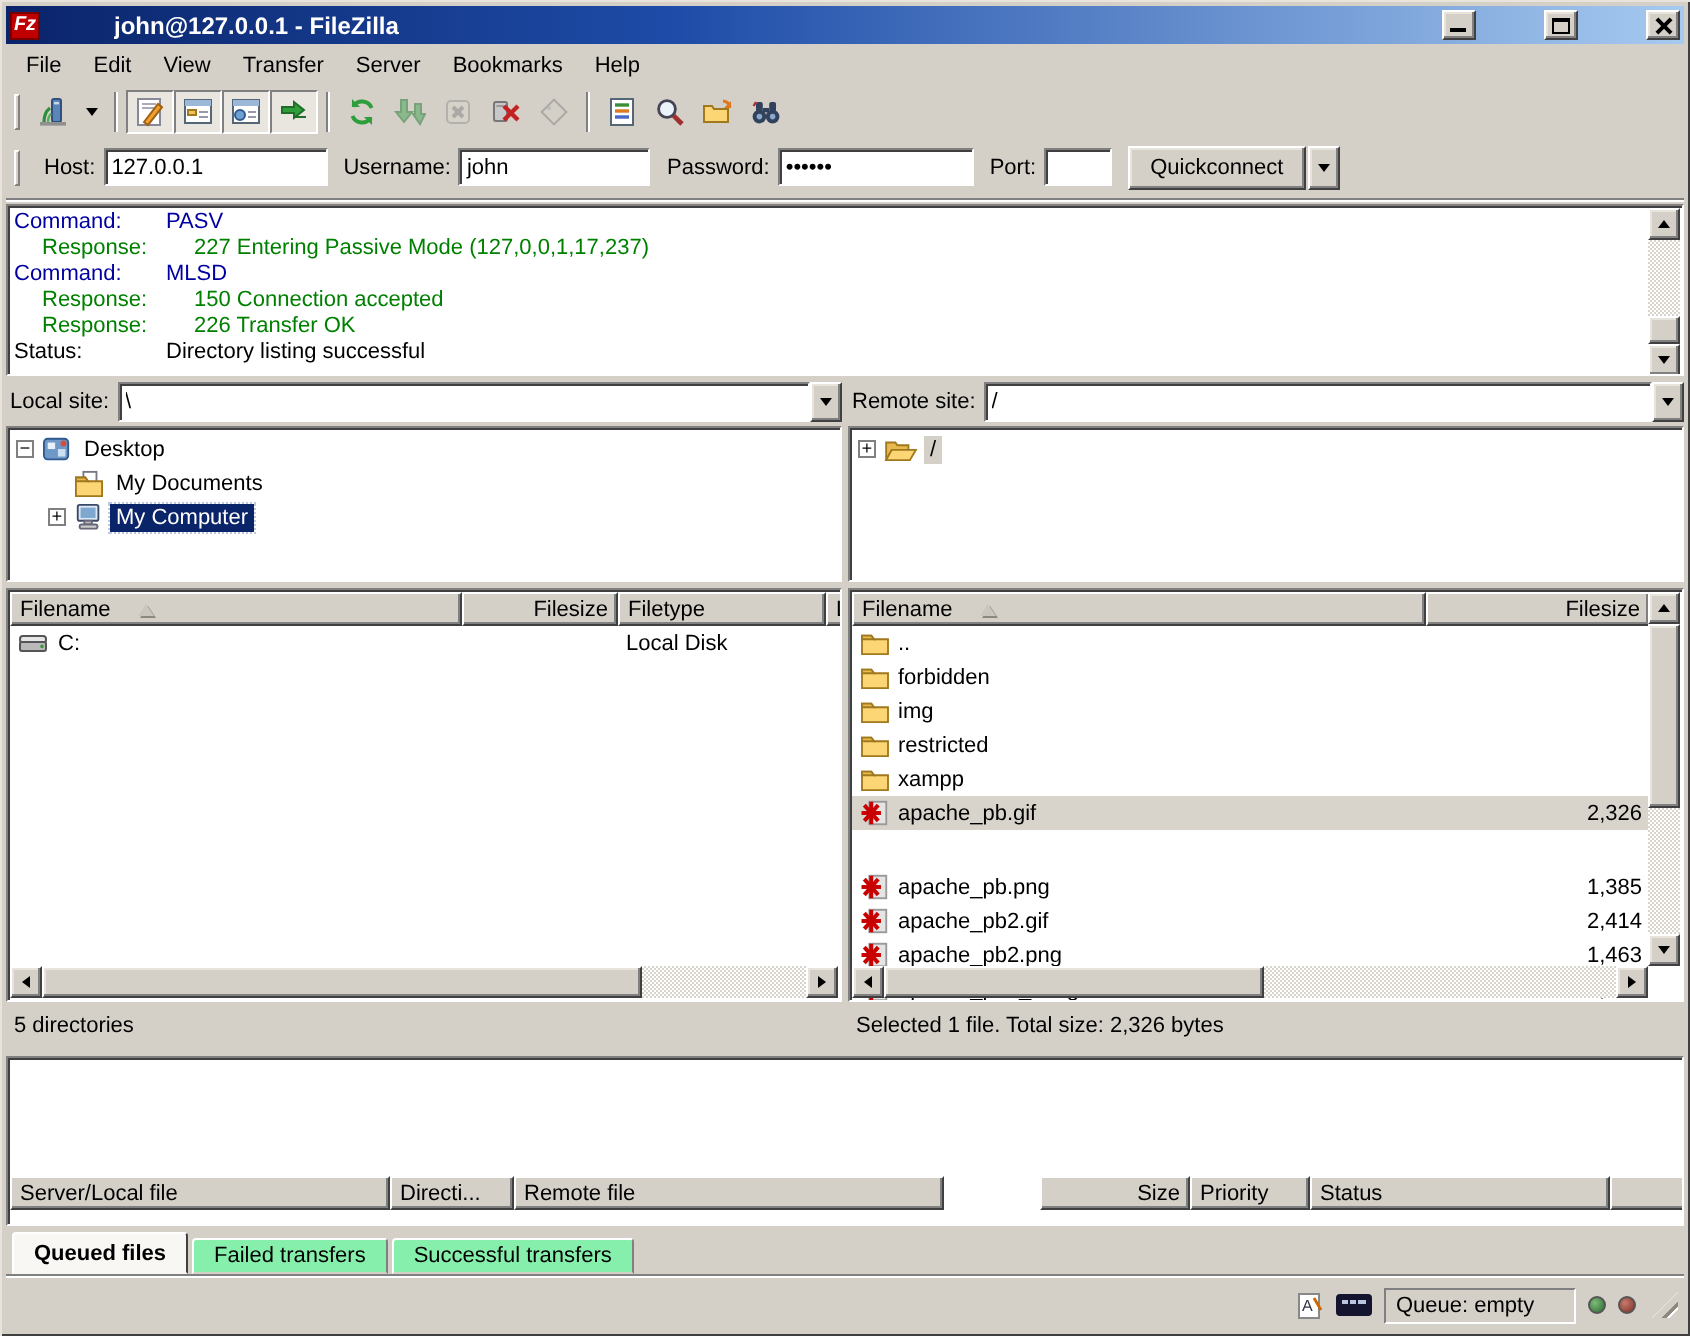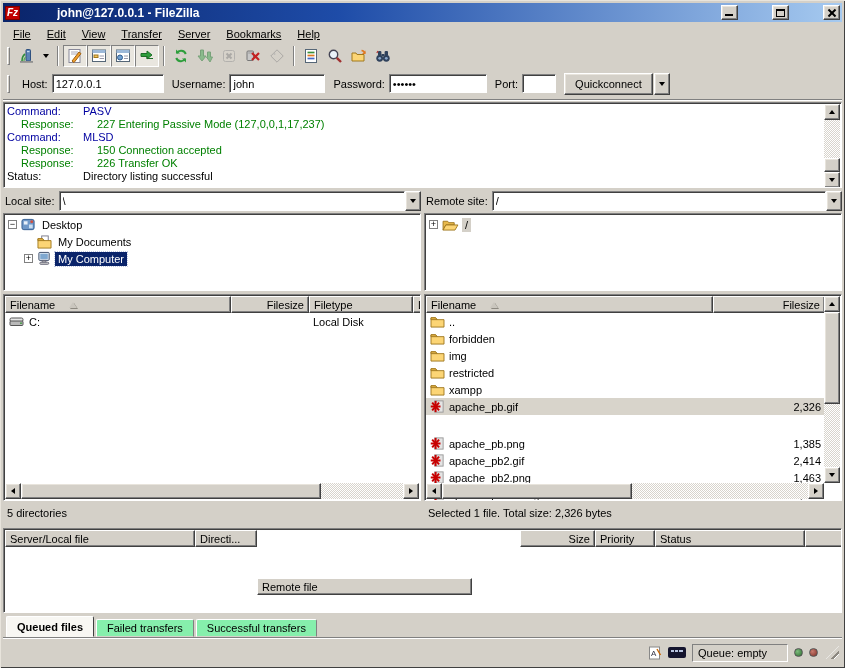--- a/index.html
+++ b/index.html
@@ -19,21 +19,21 @@
     background:linear-gradient(90deg,#0A246A 0%,#1E4CA8 40%,#A6CAF0 100%);padding:0 2px;gap:32px;}
   .fz-logo{width:15px;height:14px;background:#C00000;border:1px solid #7A0000;color:#fff;
     font-weight:bold;font-style:italic;font-size:10px;line-height:12px;text-align:center;flex:none;}
   .title-text{color:#fff;font-weight:bold;font-size:12px;margin-left:5px;flex:1;white-space:nowrap;overflow:hidden;}
   .win-btn{width:17px;height:15px;margin-left:2px;position:relative;flex:none;}
   .glyph-min{position:absolute;left:3px;bottom:3px;width:8px;height:2px;background:#000;}
   .glyph-max{position:absolute;left:3px;top:3px;width:9px;height:8px;border:1px solid #000;border-top-width:2px;}
   .glyph-x1,.glyph-x2{position:absolute;left:3px;top:6px;width:10px;height:2px;background:#000;}
   .glyph-x1{transform:rotate(45deg);} .glyph-x2{transform:rotate(-45deg);}
   
-  .menubar{position:absolute;left:3px;top:23px;right:3px;height:19px;display:flex;align-items:flex-end;padding-left:2px;text-decoration:underline;}
+  .menubar{position:absolute;left:3px;top:23px;right:3px;height:19px;display:flex;align-items:center;padding-left:2px;}
   .menu-item{padding:2px 8px;white-space:nowrap;}
   .toolbar{position:absolute;left:3px;top:43px;right:3px;height:25px;display:flex;align-items:center;padding-left:3px;}
   .hgrip{width:3px;height:18px;border:1px solid;border-color:#fff #808080 #808080 #fff;margin:0 4px 0 1px;flex:none;}
   .tbtn{width:24px;height:22px;display:flex;align-items:center;justify-content:center;flex:none;}
   .tbtn.checked{border:1px solid;border-color:#808080 #fff #fff #808080;background:#E9E6DF;}
   .tbtn.narrow{width:15px;}
   .tbtn.disabled{opacity:.55;}
   .vsep{width:2px;height:20px;border-left:1px solid #808080;border-right:1px solid #fff;margin:0 4px;flex:none;}
   .tri-d{width:0;height:0;border-left:3px solid transparent;border-right:3px solid transparent;border-top:4px solid #000;}
   .tri-u{width:0;height:0;border-left:3px solid transparent;border-right:3px solid transparent;border-bottom:4px solid #000;}
@@ -82,21 +82,21 @@
   .lrow{display:flex;height:17px;align-items:center;}
   .lrow.selected{background:#D8D4CB;}
   .lcell{padding:0 4px;overflow:hidden;white-space:nowrap;height:17px;display:flex;align-items:center;flex:none;}
   .lcell.right{justify-content:flex-end;}
   .file-icon{margin-right:4px;}
   .hscroll{position:absolute;left:1px;bottom:1px;height:16px;}
   .vscroll2{position:absolute;top:1px;right:1px;width:16px;bottom:17px;}
   .pane-status{position:absolute;top:505px;height:16px;display:flex;align-items:center;padding-left:4px;white-space:nowrap;}
   
   .queuebox{position:absolute;left:3px;top:528px;right:3px;height:85px;overflow:hidden;}
-  .qheader{position:absolute;top:1px;left:1px;display:flex;}
+  .qheader{position:absolute;top:11px;left:1px;display:flex;align-items:flex-end;}
   
   .tabs{position:absolute;left:3px;top:615px;right:3px;height:22px;display:flex;align-items:flex-end;padding-left:3px;}
   .tab{height:18px;padding:2px 10px;background:#86efac;border:1px solid;border-color:#fff #808080 #D4D0C8 #fff;
     border-radius:2px 2px 0 0;margin-right:2px;display:flex;align-items:center;white-space:nowrap;}
   .tab.active{height:21px;background:#F8F7F3;font-weight:bold;border-color:#fff #404040 #F8F7F3 #fff;}
   
   .statusbar{position:absolute;left:3px;right:3px;bottom:3px;height:25px;display:flex;align-items:center;
     justify-content:flex-end;gap:6px;padding-right:3px;}
   .status-box{height:18px;width:96px;padding:1px 5px;display:flex;align-items:center;white-space:nowrap;}
   .led{width:9px;height:9px;border-radius:50%;border:1px solid #555;flex:none;}

